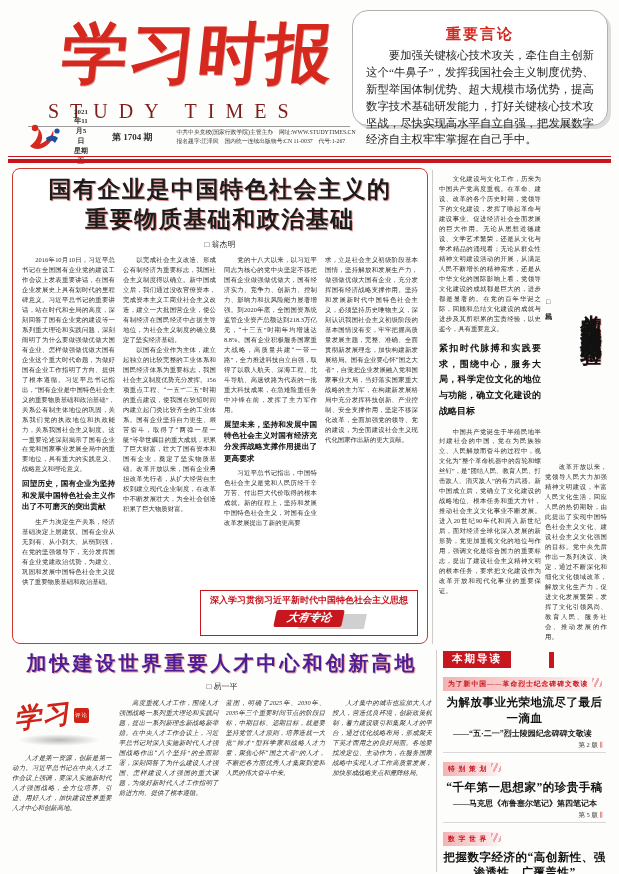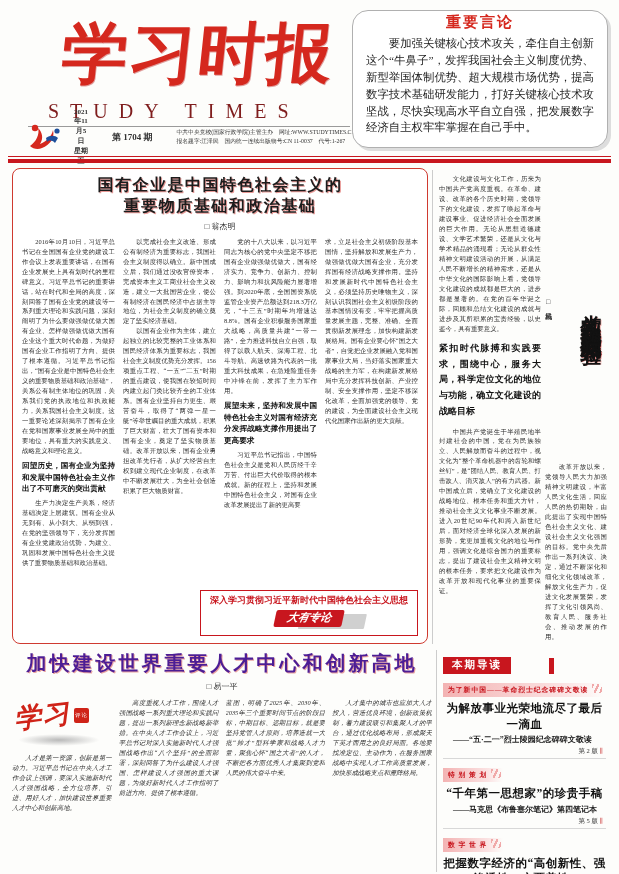--- a/index.html
+++ b/index.html
@@ -12,32 +12,32 @@
   .masthead-sub{position:absolute;left:48px;top:100px;width:300px;text-align:left;
       font-size:20px;letter-spacing:11px;color:#7f1d1d;}
   .masthead-rule{position:absolute;left:28px;top:126px;width:322px;border-top:1px solid #9a9a9a;}
   .dateline{position:absolute;left:26px;top:122px;width:326px;height:30px;display:flex;align-items:center;gap:12px;}
   .logo-box{width:36px;height:30px;flex:0 0 auto;}
   .d-date{font-size:7px;font-weight:bold;color:#333;line-height:1.4;text-align:center;}
   .d-sep{width:1px;height:22px;background:#888;}
   .d-issue{font-size:9px;font-weight:bold;color:#333;white-space:nowrap;}
   .d-info{font-size:5.8px;color:#333;line-height:1.6;white-space:nowrap;}
   
-  .quote-box{position:absolute;left:352px;top:10px;width:256px;height:138px;background:#fff;
-      border:1px solid #b0b0b0;border-radius:16px;box-shadow:3px 3px 0 #ddd;padding:0 13px;box-sizing:border-box;}
+  .quote-box{position:absolute;left:352px;top:10px;width:256px;height:116px;background:#fff;
+      border:1px solid #b0b0b0;border-radius:16px;box-shadow:3px 3px 0 #ddd;padding:12px 13px;box-sizing:border-box;}
   .quote-title{font-size:15px;font-weight:bold;color:#d5281e;text-align:center;letter-spacing:2px;margin:2px 0 3px;}
   .quote-body{font-size:11.4px;line-height:1.48;text-align:justify;color:#1d1d1d;white-space:pre-line;}
   
   .red-rule{position:absolute;left:8px;top:156px;width:603px;}
   .red-rule .thin{height:1px;background:#c8161e;}
   .red-rule .thick{height:4px;background:#c8161e;margin-top:2px;}
   
   .main-box{position:absolute;left:12px;top:168px;width:416px;height:476px;border:1.6px solid #cf3a30;
       border-radius:8px;background:#fff;padding:6px 9px;box-sizing:border-box;}
-  .main-title{font-size:16px;font-weight:bold;text-align:center;letter-spacing:1.5px;color:#1c1c1c;
+  .main-title{font-size:23px;font-weight:bold;text-align:center;letter-spacing:1.5px;color:#1c1c1c;
       line-height:1.3;text-shadow:1.1px 1.1px 0 rgba(205,30,25,.45);}
   .byline{font-size:8px;text-align:center;color:#333;margin:4px 0 5px;}
   .cols{display:flex;gap:8px;height:372px;overflow:hidden;}
   .col{flex:1 1 0;overflow:hidden;}
   .t{font-size:6.4px;line-height:1.56;text-align:justify;color:#2d2d2d;white-space:pre-line;}
   .subhead{font-size:7.6px;font-weight:bold;color:#111;line-height:1.5;margin:4px 0;text-align:justify;}
   .col-short{height:318px;}
   .banner{position:absolute;right:9px;bottom:7px;width:218px;height:46px;border:1.4px solid #c8161e;
       border-radius:0;background:#fff;text-align:center;padding-top:3px;box-sizing:border-box;}
   .banner-line{font-size:9px;font-weight:bold;color:#c8161e;letter-spacing:0;}
@@ -65,21 +65,21 @@
   .pl-stamp{position:relative;width:96px;height:52px;margin-bottom:3px;}
   .pl-script{position:absolute;left:2px;top:0;font-size:27px;font-weight:bold;font-style:italic;
       color:#cf2318;transform:rotate(-7deg);letter-spacing:1px;}
   .pl-badge{position:absolute;left:62px;top:10px;width:15px;height:15px;background:#cf2318;border-radius:2px;
       color:#fff;font-size:5.5px;line-height:15px;text-align:center;letter-spacing:1px;}
   .pl-swoosh{position:absolute;left:6px;top:36px;width:82px;height:12px;
       background:radial-gradient(ellipse at center,#b9b9b9 0%,rgba(185,185,185,0) 70%);}
   
   .digest{position:absolute;left:436px;top:650px;width:172px;height:222px;border-left:1px solid #ccc;
       padding:0 2px 0 6px;box-sizing:border-box;}
-  .digest-head{display:flex;align-items:center;gap:38px;margin-top:7px;}
+  .digest-head{display:flex;align-items:center;gap:38px;margin-top:1px;}
   .digest-tab{background:#c8161e;color:#fff;font-weight:bold;font-size:10.5px;letter-spacing:2px;
       padding:1px 9px 2px;}
   .digest-bar{width:5px;height:16px;background:#c8161e;}
   .d-section{padding:4px 0 2px;border-bottom:1px solid #d8d8d8;}
   .d-section:last-child{border-bottom:none;}
   .ribbon{position:relative;display:inline-block;background:linear-gradient(90deg,#f3b3b3,#fbe3e3 75%,rgba(251,227,227,0));
       color:#c8161e;font-weight:bold;font-size:6.8px;padding:2px 16px 2px 5px;letter-spacing:1px;max-width:150px;white-space:nowrap;}
   .ribbon::after{content:"";position:absolute;right:2px;top:1px;width:10px;height:9px;
       background:repeating-linear-gradient(115deg,#f0a9a9 0 2px,rgba(240,169,169,0) 2px 5px);}
   .d-title{font-size:11.5px;font-weight:bold;color:#111;text-align:center;letter-spacing:.5px;

